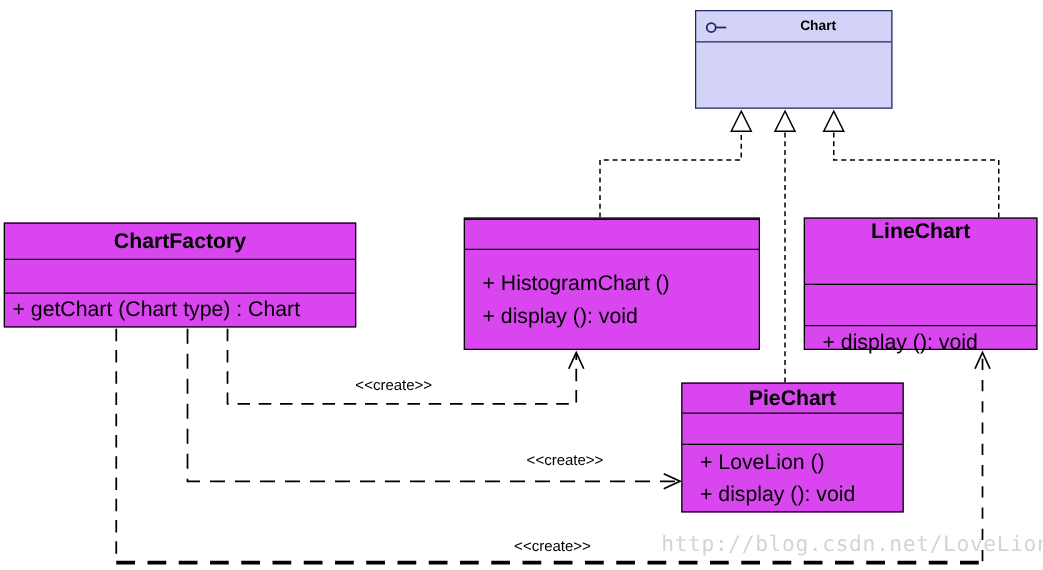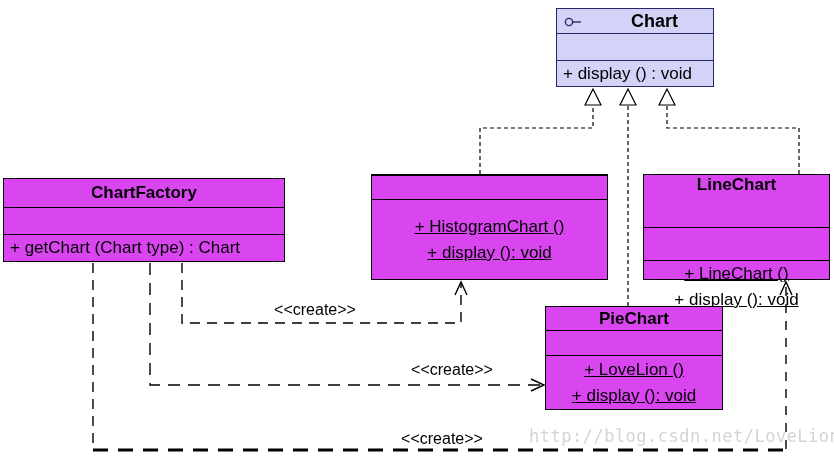--- a/index.html
+++ b/index.html
@@ -9,24 +9,24 @@
   }
   .uml-box{position:absolute;box-sizing:border-box;display:flex;flex-direction:column;}
   .blue-box{background:#d946ef;border:1px solid #000000;}
   .iface-box{background:#d3d3f7;border:1px solid #26266b;}
   .uml-title{position:relative;display:flex;align-items:center;justify-content:center;
     font-weight:bold;font-size:17px;}
   .uml-empty{border-top:1px solid #000;}
   .iface-box .uml-empty,.iface-box .uml-methods{border-top:1px solid #26266b;}
   .blue-box .uml-methods{border-top:1px solid #000;}
   .uml-methods{flex:1;font-size:17px;display:flex;flex-direction:column;justify-content:center;}
-  .m-row{display:flex;justify-content:center;padding:0 24px;line-height:26px;white-space:nowrap;text-decoration:underline;}
+  .m-row{display:flex;justify-content:flex-start;padding:0 14px;line-height:26px;white-space:nowrap;}
   .m-single{padding:0 6px;white-space:nowrap;}
   .lollipop{position:absolute;left:7px;top:7px;}
-  .edge-label{position:absolute;font-size:16px;text-align:center;width:120px;color:#000;}
+  .edge-label{position:absolute;font-size:12px;text-align:center;width:120px;color:#000;}
   #watermark{position:absolute;left:529px;top:426px;font-family:"DejaVu Sans Mono",monospace;
     font-size:17px;letter-spacing:0.5px;color:#d4d4d4;white-space:nowrap;}
   svg{position:absolute;left:0;top:0;}
 </style>
 </head>
 <body>
 
 <div id="canvas">
 
   <div id="watermark">http://blog.csdn.net/LoveLion</div>
@@ -64,31 +64,28 @@
       <path d="M786,449 L786,284" fill="none" stroke="#000" stroke-width="1.4" stroke-dasharray="9 8"></path>
       <path d="M780,295 L786,282 L792,295" fill="none" stroke="#000" stroke-width="1.4"></path>
     </g>
   </svg>
 
   <div class="edge-label" style="left:255px;top:301px;">&lt;&lt;create&gt;&gt;</div>
   <div class="edge-label" style="left:392px;top:361px;">&lt;&lt;create&gt;&gt;</div>
   <div class="edge-label" style="left:382px;top:430px;">&lt;&lt;create&gt;&gt;</div>
 
   <div class="uml-box iface-box" style="left:556px;top:8px;width:158px;height:79px;">
-    <div class="uml-title" style="height:24px;font-size:18px;padding-left:39px;">
+    <div class="uml-title" style="height:24px;font-size:11px;padding-left:39px;">
       <svg class="lollipop" width="20" height="12">
         <circle cx="5" cy="6" r="3.6" fill="none" stroke="#26266b" stroke-width="1.4"></circle>
         <line x1="8.6" y1="6" x2="17" y2="6" stroke="#26266b" stroke-width="1.4"></line>
       </svg>
       <span>Chart</span>
     </div>
     <div class="uml-empty" style="height:26px;"></div>
-    <div class="uml-methods">
-      <div class="m-single">+ display () : void</div>
-    </div>
   </div>
 
   <div class="uml-box blue-box" style="left:3px;top:178px;width:282px;height:84px;">
     <div class="uml-title" style="height:28px;">
       <span>ChartFactory</span>
     </div>
     <div class="uml-empty" style="height:26px;"></div>
     <div class="uml-methods">
       <div class="m-single">+ getChart (Chart type) : Chart</div>
     </div>
@@ -107,23 +104,20 @@
     </div>
   </div>
 
   <div class="uml-box blue-box" style="left:643px;top:174px;width:187px;height:106px;gap:32px;">
     <div class="uml-title" style="height:25px;">
       <span>LineChart</span>
     </div>
     <div class="uml-empty" style="height:23px;"></div>
     <div class="uml-methods">
       <div class="m-row">
-        <span>+ LineChart ()</span>
-      </div>
-      <div class="m-row">
         <span>+ display ()</span>
         <span>: void</span>
       </div>
     </div>
   </div>
 
   <div class="uml-box blue-box" style="left:545px;top:306px;width:178px;height:104px;">
     <div class="uml-title" style="height:23px;">
       <span>PieChart</span>
     </div>

